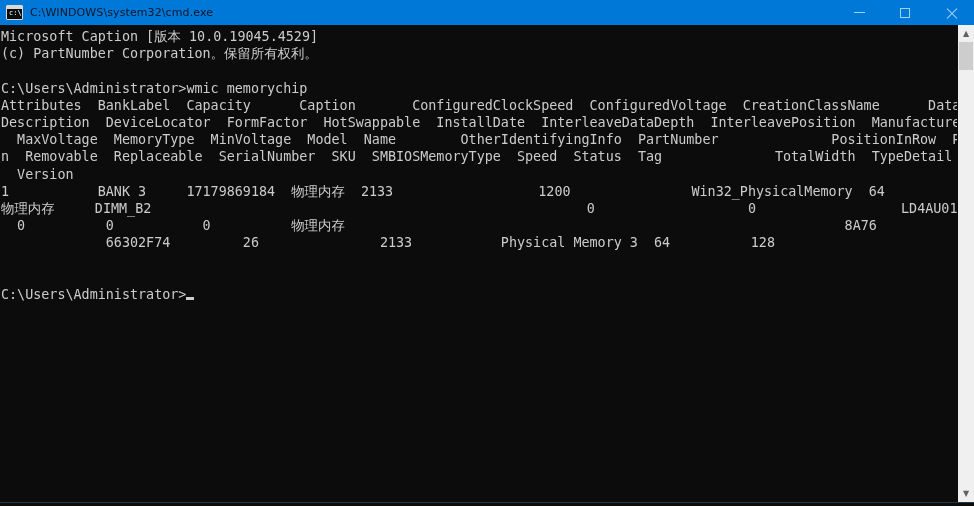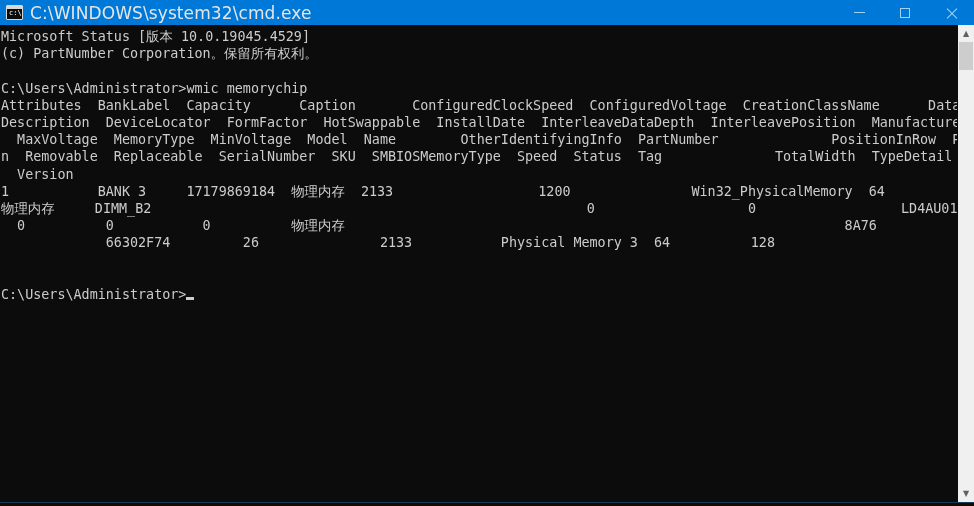--- a/index.html
+++ b/index.html
@@ -53,23 +53,23 @@
   }
   .title-icon .glyph {
     position: absolute;
     top: 3px; left: 2px;
     color: #ffffff;
     font-size: 7px;
     line-height: 9px;
     font-family: "DejaVu Sans Mono", monospace;
   }
   .title-text {
-    color: #e5e5e5;
+    color: #0f172a;
     font-family: "DejaVu Sans", sans-serif;
-    font-size: 17px;
+    font-size: 11px;
     letter-spacing: 0.1px;
     flex: 1 1 auto;
     white-space: nowrap;
     overflow: hidden;
   }
   .win-buttons {
     display: flex;
     height: 25px;
     flex: 0 0 auto;
   }
@@ -210,21 +210,21 @@
         <span class="max-glyph"></span>
       </div>
       <div class="win-btn">
         <span class="close-glyph"></span>
       </div>
     </div>
   </div>
 
   <div class="body-row">
     <div class="console">
-      <pre><span>Microsoft Status [版本 10.0.19045.4529]</span>
+      <pre><span>Microsoft Caption [版本 10.0.19045.4529]</span>
 <span>(c) PartNumber Corporation。保留所有权利。</span>
 
 <span><span>C:\Users\Administrator&gt;</span><span>wmic memorychip</span></span>
 <span>Attributes  BankLabel  Capacity      Caption       ConfiguredClockSpeed  ConfiguredVoltage  CreationClassName      DataWidth
 Description  DeviceLocator  FormFactor  HotSwappable  InstallDate  InterleaveDataDepth  InterleavePosition  Manufacturer
   MaxVoltage  MemoryType  MinVoltage  Model  Name        OtherIdentifyingInfo  PartNumber              PositionInRow  PoweredO
 n  Removable  Replaceable  SerialNumber  SKU  SMBIOSMemoryType  Speed  Status  Tag              TotalWidth  TypeDetail
   Version
 1           BANK 3     17179869184  物理内存  2133                  1200               Win32_PhysicalMemory  64
 物理内存     DIMM_B2                                                      0                   0                  LD4AU016G-H3200GST

